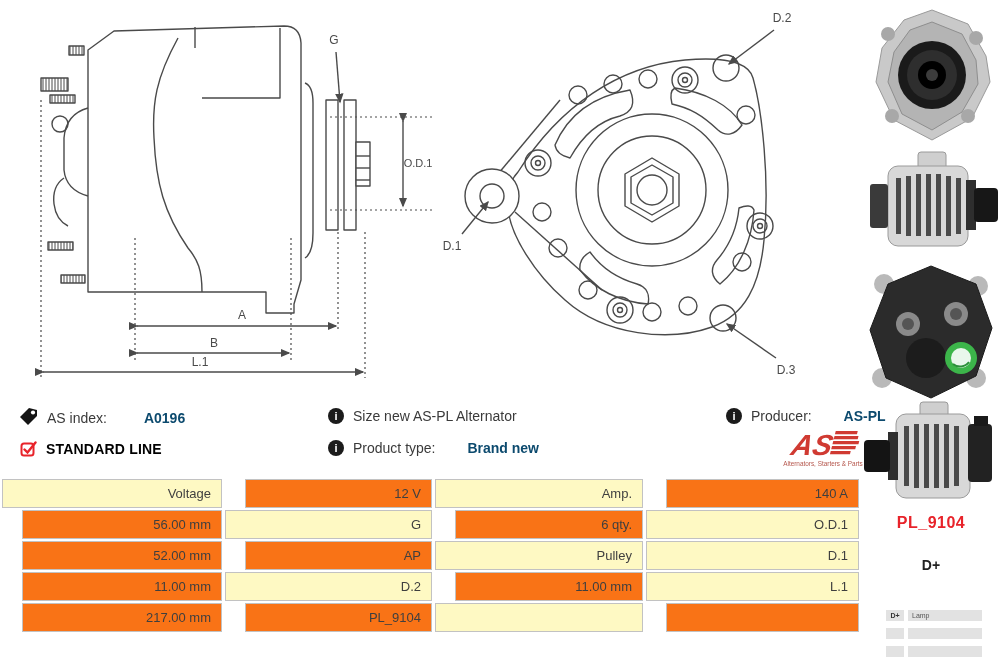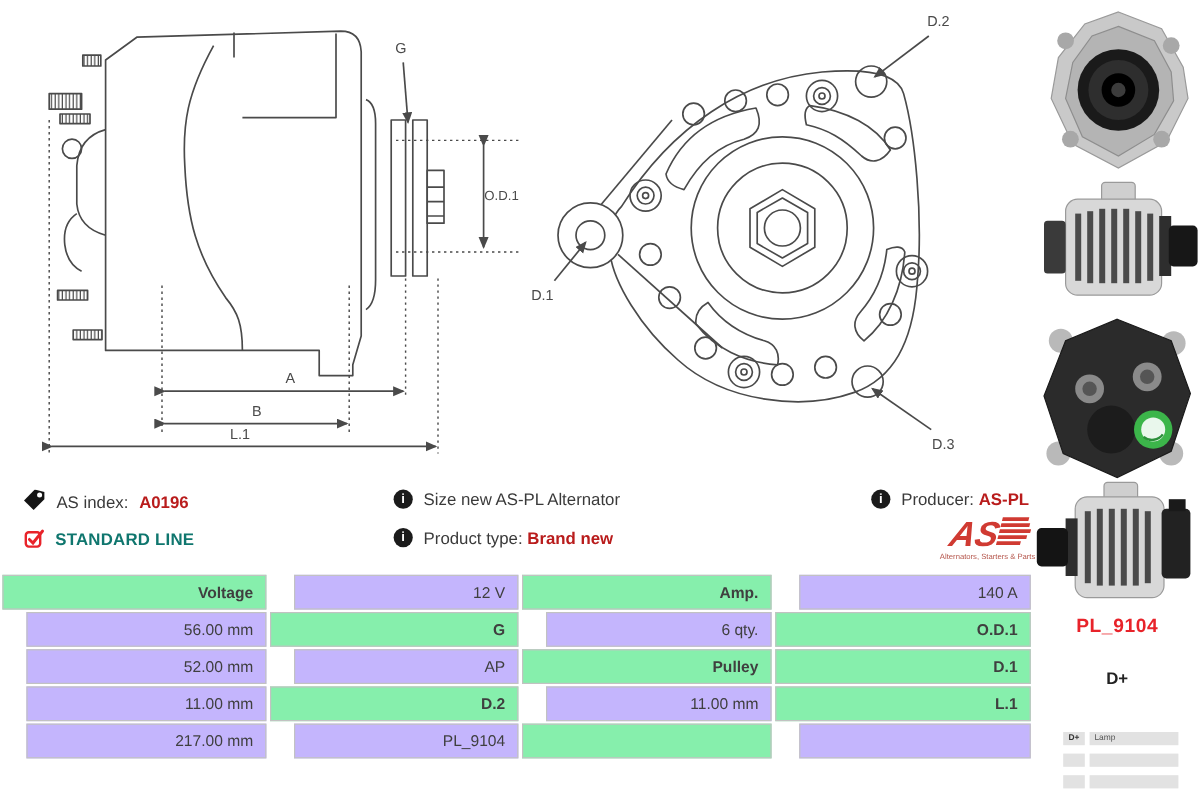--- a/index.html
+++ b/index.html
@@ -9,32 +9,32 @@
 
   
   .side-drawing{position:absolute;left:18px;top:8px;}
   .front-drawing{position:absolute;left:430px;top:0;}
 
   
   .photo{position:absolute;}
 
   
   .info-item{position:absolute;display:flex;align-items:flex-end;gap:9px;font-size:14px;color:#3a3a3a;white-space:nowrap;}
-  .info-item b{color:#b91c1c;}
+  .info-item b{color:#0c4a6e;margin-left:28px;}
   .info-i{display:inline-flex;align-items:center;justify-content:center;width:16px;height:16px;
           border-radius:50%;background:#1b1b1b;color:#fff;font-size:11px;font-weight:bold;flex:0 0 auto;}
-  .standard-line{color:#0f766e;font-weight:bold;letter-spacing:.2px;}
+  .standard-line{color:#000000;font-weight:bold;letter-spacing:.2px;}
 
   
   .spec-table{position:absolute;left:2px;top:479px;display:grid;
               grid-template-columns:220px 207px 208px 213px;gap:2px 3px;}
   .spec-table .cell{box-sizing:border-box;height:29px;line-height:27px;border:1px solid #c2c2c2;
                     text-align:right;padding-right:10px;font-size:13px;color:#3f3f3f;}
-  .spec-table .lbl{background:#86efac;font-weight:bold;}
-  .spec-table .val{background:#c4b5fd;margin-left:20px;}
+  .spec-table .lbl{background:#fef9c3;}
+  .spec-table .val{background:#f97316;margin-left:20px;}
 
   
   .plug-code{position:absolute;left:862px;top:514px;width:138px;text-align:center;
              color:#e8232a;font-weight:bold;font-size:16px;letter-spacing:.5px;}
   .terminal{position:absolute;left:862px;top:557px;width:138px;text-align:center;
             color:#222;font-weight:bold;font-size:14px;}
   .legend{position:absolute;left:886px;top:610px;}
   .legend .lrow{display:flex;gap:4px;margin-bottom:7px;}
   .legend .c1{width:18px;height:11px;background:#e2e2e2;font-size:7px;font-weight:bold;
               color:#333;text-align:center;line-height:11px;}

